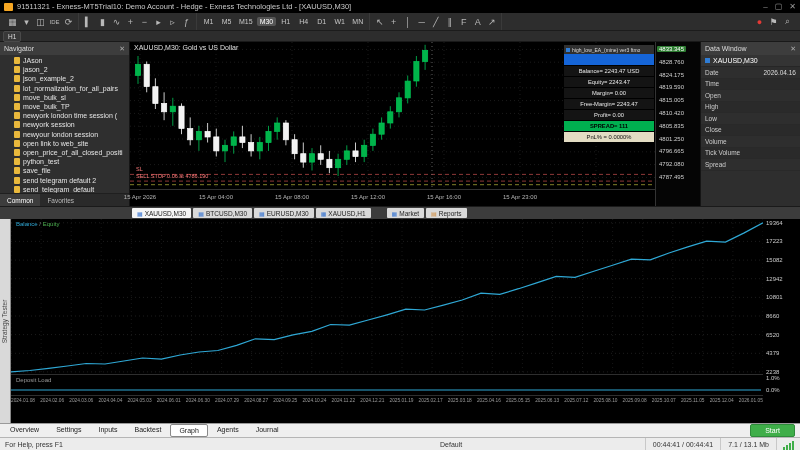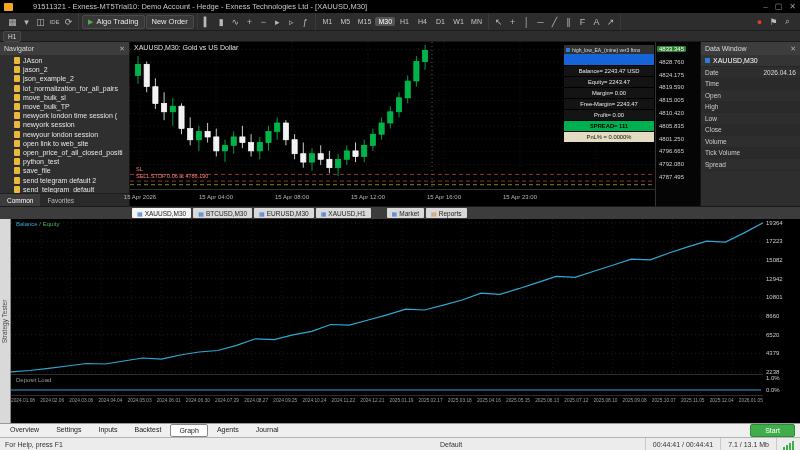--- a/index.html
+++ b/index.html
@@ -1,20 +1,20 @@
 <!DOCTYPE html>
 <html><head>
 <meta charset="utf-8">
 <style>
   html,body{margin:0;padding:0;background:#111;}
   #app{position:relative;width:800px;height:450px;overflow:hidden;background:#1e1e1e;
        font-family:"Liberation Sans",sans-serif;-webkit-font-smoothing:antialiased;}
   
   #titlebar{position:absolute;left:0;top:0;width:800px;height:13px;background:#000;
-            display:flex;align-items:center;gap:20px;padding:0 4px;box-sizing:border-box;}
+            display:flex;align-items:center;gap:4px;padding:0 4px;box-sizing:border-box;}
   #app-icon{width:9px;height:8px;background:#f5a623;border-radius:1px;flex:none;}
   #title-text{color:#c9c9c9;font-size:7.5px;white-space:nowrap;overflow:hidden;}
   #win-controls{margin-left:auto;display:flex;gap:7px;color:#9a9a9a;font-size:8px;}
   
   #toolbar1{position:absolute;left:0;top:13px;width:800px;height:18px;background:#2d2d2d;
             border-bottom:1px solid #1c1c1c;display:flex;align-items:center;padding:0 3px;
             box-sizing:border-box;}
   .tb-group{display:flex;align-items:center;gap:1px;padding:0 3px;height:100%;
             border-right:1px solid #3a3a3a;}
   .tb-group.right{margin-left:auto;border-right:none;}
@@ -139,29 +139,20 @@
     </span>
   </div>
 
   <div id="toolbar1">
       <div class="tb-group">
         <span class="tb-icon">▦</span>
         <span class="tb-icon">▾</span>
         <span class="tb-icon">◫</span>
         <span class="tb-icon" style="font-size: 6px;">IDE</span>
         <span class="tb-icon">⟳</span>
-      </div>
-      <div class="tb-group">
-        <div class="tb-btn">
-          <span class="play">▶</span>
-          <span>Algo Trading</span>
-        </div>
-        <div class="tb-btn">
-          <span>New Order</span>
-        </div>
       </div>
       <div class="tb-group">
         <span class="tb-icon">▍</span>
         <span class="tb-icon">▮</span>
         <span class="tb-icon">∿</span>
         <span class="tb-icon">+</span>
         <span class="tb-icon">−</span>
         <span class="tb-icon">▸</span>
         <span class="tb-icon">▹</span>
         <span class="tb-icon">ƒ</span>

